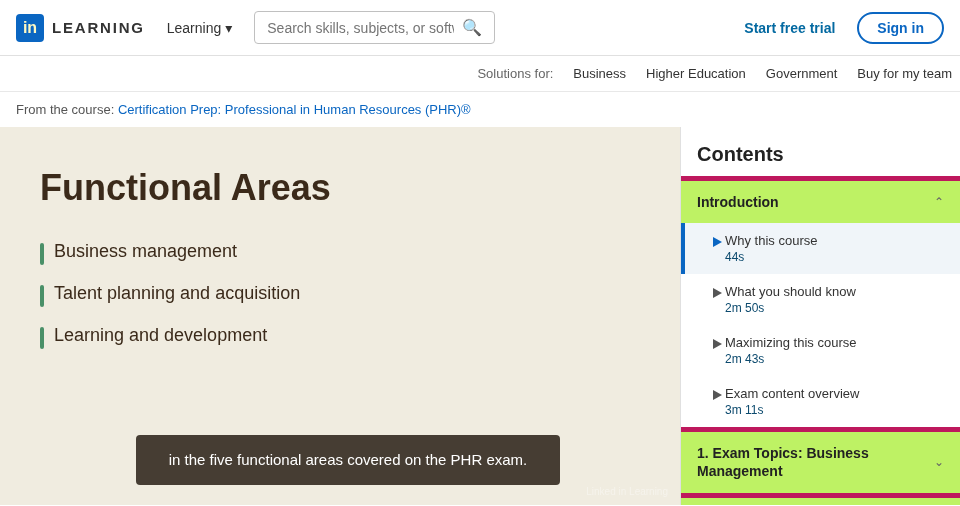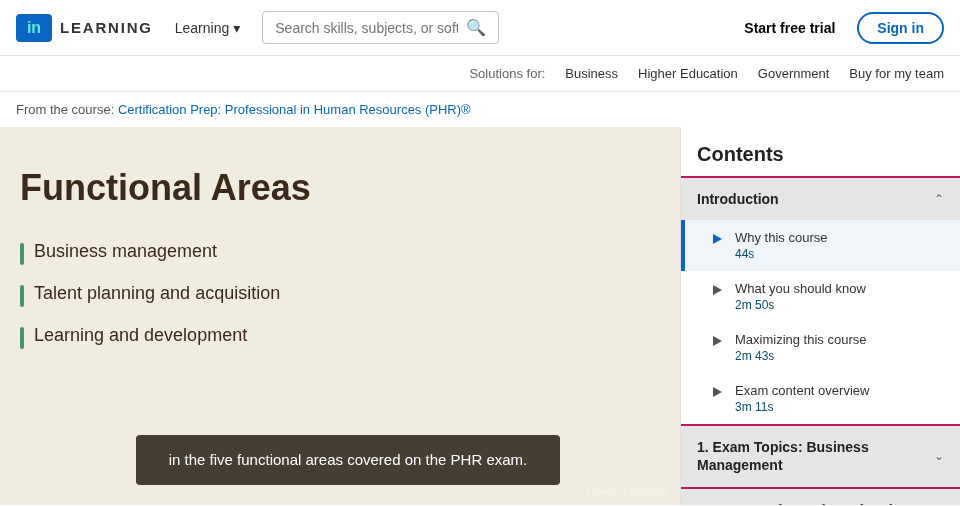--- a/index.html
+++ b/index.html
@@ -1,63 +1,63 @@
 <!DOCTYPE html>
 <html><head>
   <meta charset="utf-8">
   <style>
     * { box-sizing: border-box; margin: 0; padding: 0; }
     body { font-family: -apple-system, BlinkMacSystemFont, 'Segoe UI', Arial, sans-serif; font-size: 14px; color: #333; background: #fff; width: 960px; }
 
     
     .header { display: flex; align-items: center; height: 56px; padding: 0 16px; border-bottom: 1px solid #e0e0e0; gap: 12px; }
     .linkedin-logo { display: flex; align-items: center; gap: 8px; flex-shrink: 0; }
-    .li-icon { width: 36px; height: 28px; background: #0a66c2; border-radius: 4px; display: flex; align-items: center; justify-content: center; color: #5eead4; font-weight: 900; font-size: 16px; }
+    .li-icon { width: 28px; height: 28px; background: #0a66c2; border-radius: 4px; display: flex; align-items: center; justify-content: center; color: #fef9c3; font-weight: 900; font-size: 16px; }
     .learning-text { font-size: 15px; font-weight: 600; letter-spacing: 0.12em; color: #333; text-transform: uppercase; }
     .nav-dropdown { display: flex; align-items: center; gap: 4px; padding: 6px 10px; cursor: pointer; border-radius: 4px; font-size: 14px; color: #333; }
     .search-bar { display: flex; align-items: center; flex: 1; border: 1px solid #c0c0c0; border-radius: 4px; padding: 6px 12px; gap: 8px; background: #fff; max-width: 480px; }
     .search-bar input { border: none; outline: none; flex: 1; font-size: 14px; color: #666; background: transparent; }
     .search-icon-btn { background: none; border: none; cursor: pointer; color: #666; font-size: 16px; }
     .header-spacer { flex: 1; }
-    .start-trial-btn { background: none; border: none; cursor: pointer; font-size: 14px; font-weight: 600; color: #000000; padding: 6px 10px; }
+    .start-trial-btn { background: none; border: none; cursor: pointer; font-size: 14px; font-weight: 600; color: #0369a1; padding: 6px 10px; }
     .signin-btn { border: 2px solid #0a66c2; border-radius: 20px; background: none; cursor: pointer; padding: 6px 18px; font-size: 14px; font-weight: 600; color: #0a66c2; }
 
     
-    .subnav { display: flex; align-items: center; justify-content: flex-end; height: 36px; padding: 0 16px; border-bottom: 1px solid #e8e8e8; gap: 20px; font-size: 13px; }
+    .subnav { display: flex; align-items: center; justify-content: flex-end; height: 36px; padding: 0 8px; border-bottom: 1px solid #e8e8e8; gap: 20px; font-size: 13px; }
     .subnav-label { color: #666; }
     .subnav-link { color: #333; text-decoration: none; cursor: pointer; }
 
     
     .breadcrumb { padding: 10px 16px; font-size: 13px; color: #555; }
     .breadcrumb a { color: #0a66c2; text-decoration: none; }
 
     
     .main-layout { display: flex; height: calc(506px - 56px - 36px - 36px); }
 
     
     .video-panel { flex: 1; background: #f0ece0; position: relative; overflow: hidden; }
-    .slide-content { padding: 40px 20px; }
+    .slide-content { padding: 40px 40px; }
     .slide-title { font-size: 36px; font-weight: 800; color: #3b2a1a; margin-bottom: 32px; }
     .slide-list { list-style: none; }
     .slide-list li { display: flex; align-items: flex-start; gap: 10px; font-size: 18px; color: #3b2a1a; margin-bottom: 18px; }
     .slide-bar { width: 4px; height: 22px; background: #4a9068; border-radius: 2px; flex-shrink: 0; margin-top: 2px; }
     .slide-bar.faded { background: #b8c9b8; }
     .slide-list li.faded { color: #8a9a8a; }
     .caption-box { position: absolute; bottom: 20px; left: 136px; right: 120px; background: rgba(40, 30, 20, 0.85); color: #fff; text-align: center; padding: 14px 20px; border-radius: 4px; font-size: 15px; line-height: 1.5; }
     .watermark { position: absolute; bottom: 8px; right: 12px; font-size: 10px; color: rgba(255,255,255,0.4); }
 
     
     .sidebar { width: 280px; border-left: 1px solid #e0e0e0; overflow-y: auto; background: #fff; }
     .sidebar-title { font-size: 20px; font-weight: 700; padding: 16px 8px 10px 16px; color: #222; }
 
-    .section-header { display: flex; justify-content: space-between; align-items: center; padding: 12px 16px; border-top: 2px solid #be185d; cursor: pointer; background: #e5e5e5; }
+    .section-header { display: flex; justify-content: space-between; align-items: center; padding: 12px 16px; border-top: 5px solid #be185d; cursor: pointer; background: #bef264; }
     .section-header-title { font-size: 14px; font-weight: 600; color: #222; line-height: 1.3; flex: 1; padding-right: 8px; }
     .chevron { font-size: 12px; color: #666; }
 
-    .lesson-item { display: flex; align-items: flex-start; gap: 10px; padding: 10px 16px 10px 24px; cursor: pointer; border-left: 4px solid transparent; }
+    .lesson-item { display: flex; align-items: flex-start; padding: 10px 16px 10px 24px; cursor: pointer; border-left: 4px solid transparent; }
     .lesson-item.active { background: #f0f5f9; border-left-color: #0a66c2; }
     .play-icon { width: 16px; height: 16px; display: flex; align-items: center; justify-content: center; flex-shrink: 0; margin-top: 1px; }
     .play-triangle { width: 0; height: 0; border-top: 5px solid transparent; border-bottom: 5px solid transparent; border-left: 9px solid #555; }
     .lesson-item.active .play-triangle { border-left-color: #0a66c2; }
     .lesson-info { display: flex; flex-direction: column; }
     .lesson-name { font-size: 13px; color: #333; }
     .lesson-duration { font-size: 12px; color: #0c4a6e; margin-top: 2px; }
   </style>
 </head>
 <body>

